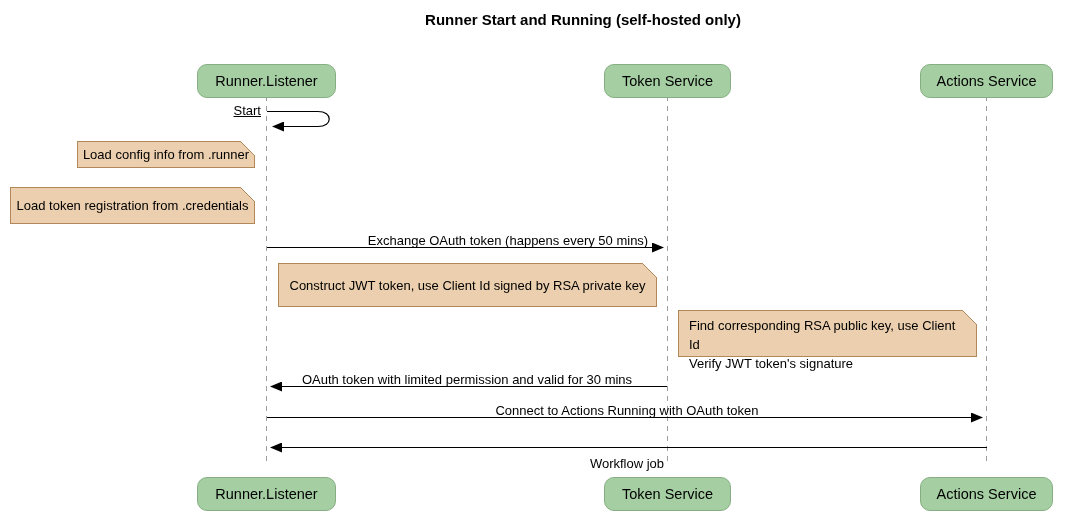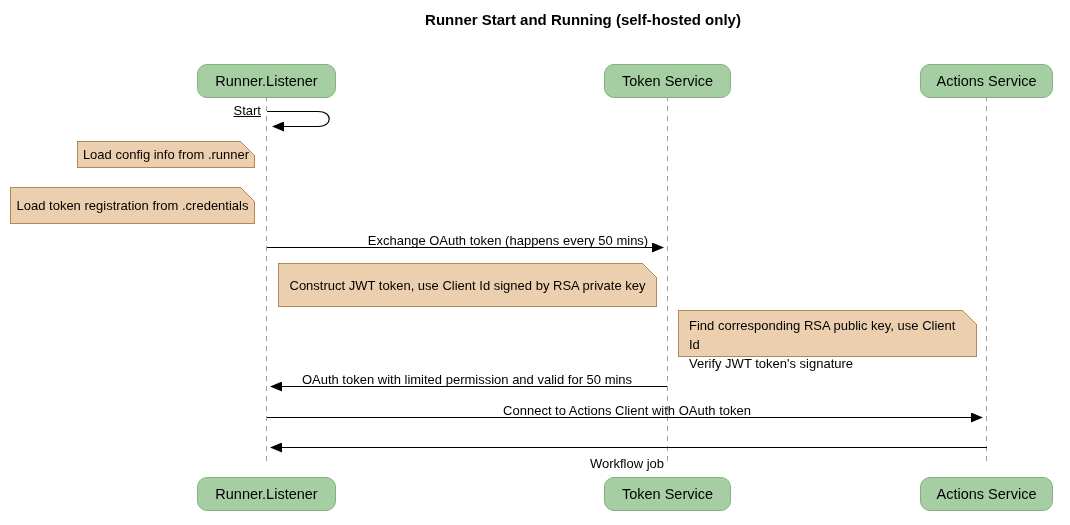--- a/index.html
+++ b/index.html
@@ -90,22 +90,22 @@
   </div>
   <div class="participant" style="left:604px;top:465px;width:127px;">
     <span>Token Service</span>
   </div>
   <div class="participant" style="left:920px;top:465px;width:133px;">
     <span>Actions Service</span>
   </div>
 
   <div class="msg-label right-end" style="left:261px;top:103px;text-decoration:underline;">Start</div>
   <div class="msg-label center" style="left:467px;top:233px;margin-left:41px;">Exchange OAuth token (happens every 50 mins)</div>
-  <div class="msg-label center" style="left:467px;top:372px;">OAuth token with limited permission and valid for 50 mins</div>
-  <div class="msg-label center" style="left:627px;top:403px;">Connect to Actions Client with OAuth token</div>
+  <div class="msg-label center" style="left:467px;top:372px;">OAuth token with limited permission and valid for 30 mins</div>
+  <div class="msg-label center" style="left:627px;top:403px;">Connect to Actions Running with OAuth token</div>
   <div class="msg-label center" style="left:627px;top:456px;">Workflow job</div>
 
   <div class="note" style="left:77px;top:141px;width:178px;height:27px;">
     <svg class="note-fold" width="15" height="15">
       <path d="M0 0 L15 0 L15 15 Z" fill="#ffffff"></path>
       <path d="M0 0 L15 15" stroke="#b0885a" stroke-width="1" fill="none"></path>
     </svg>
     <span>Load config info from .runner</span>
   </div>
 

